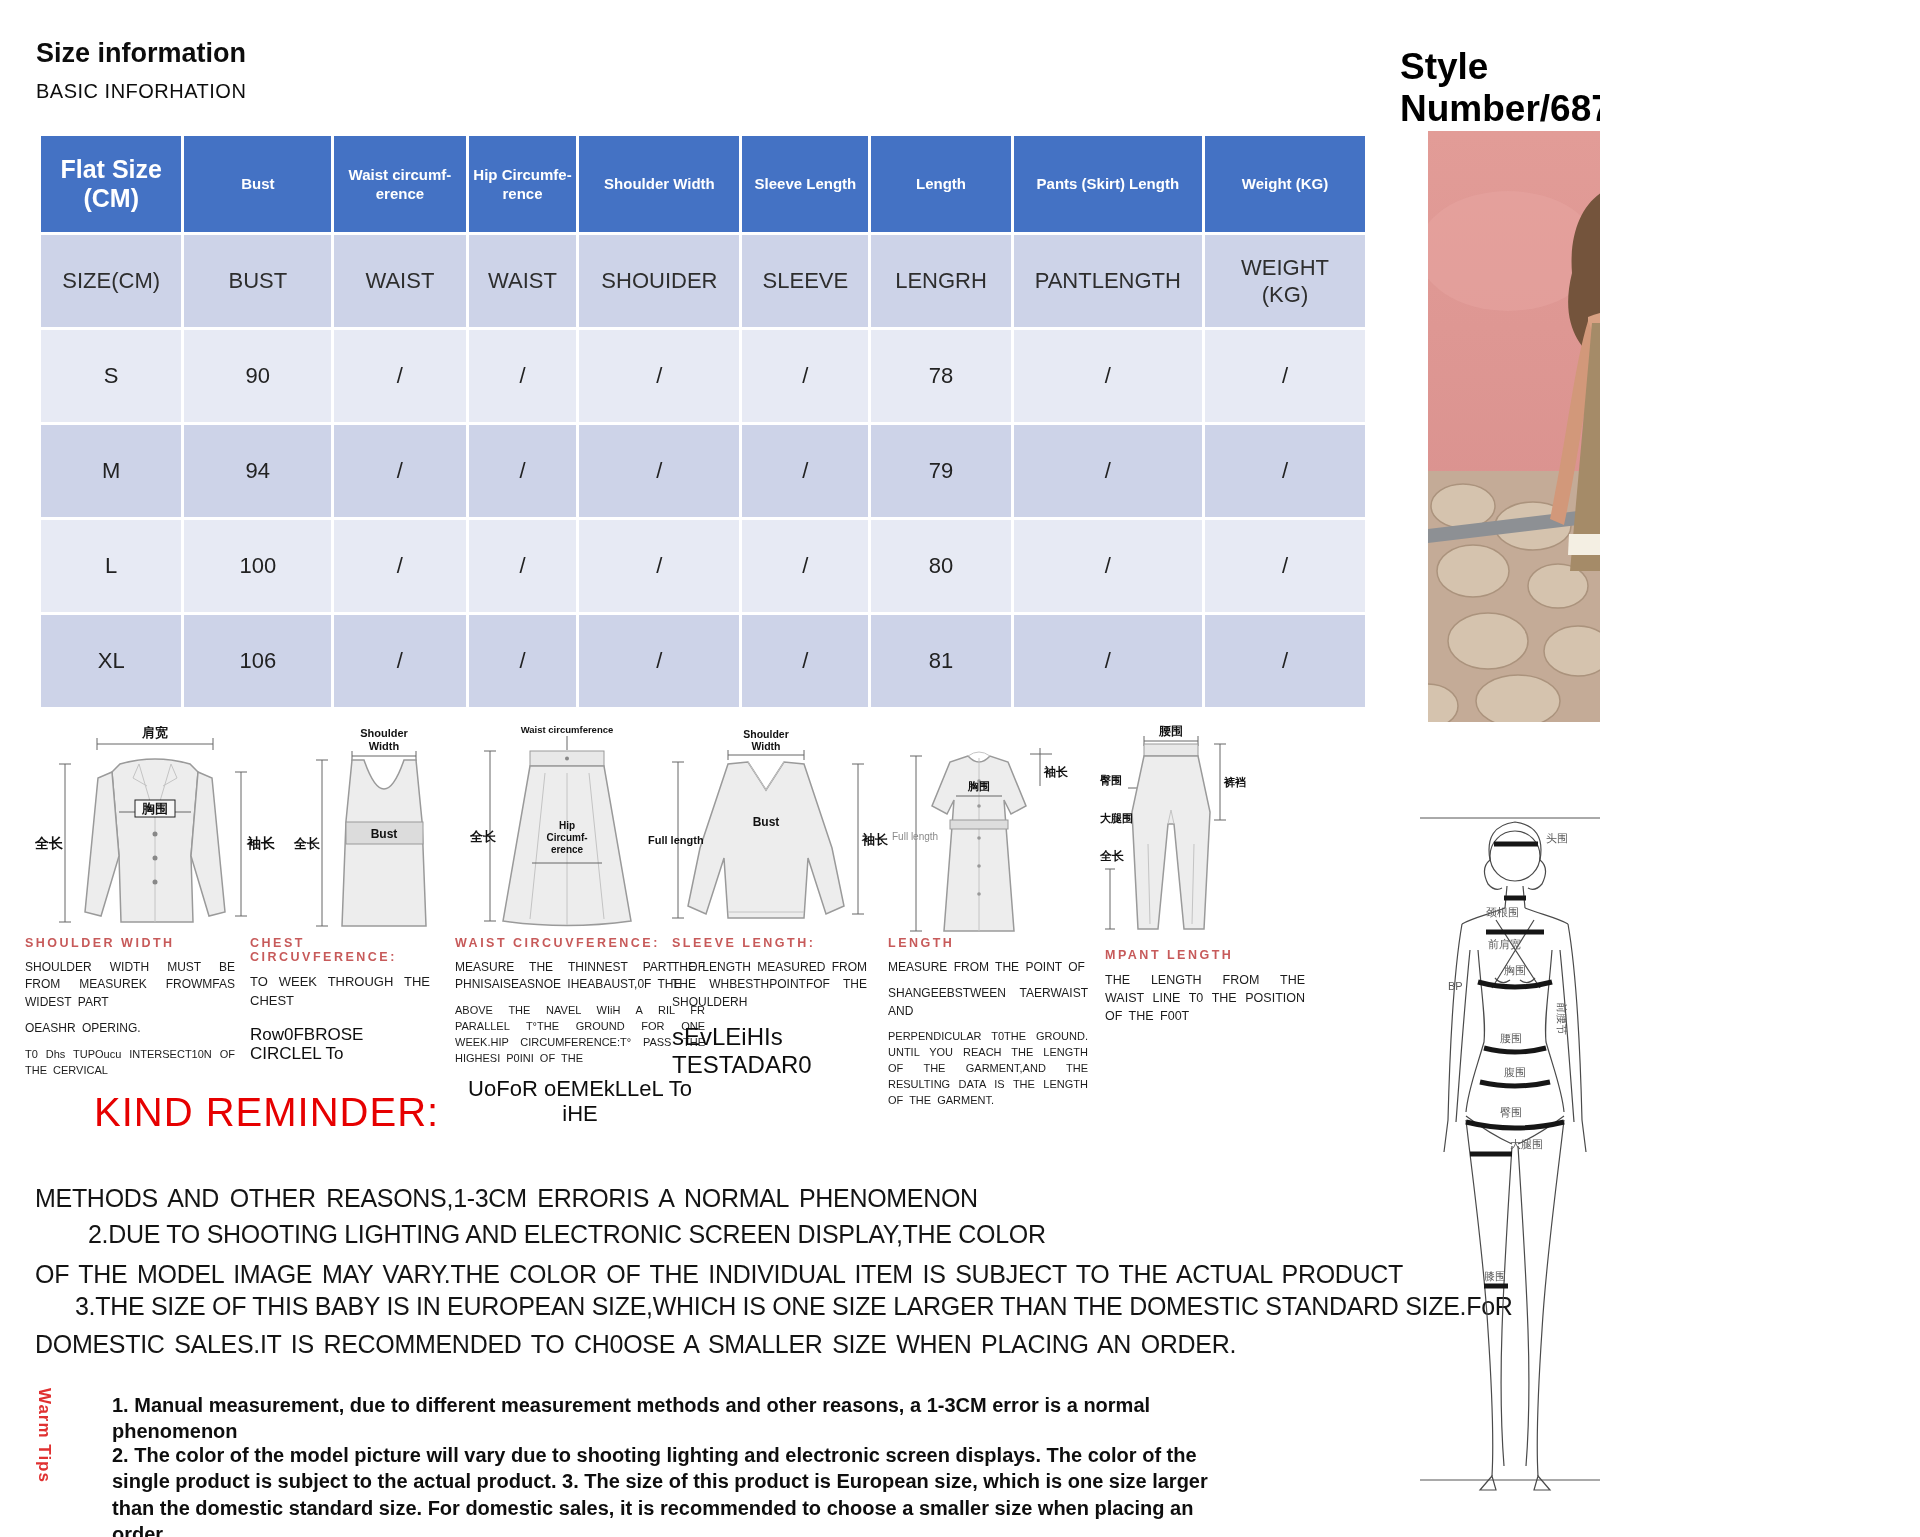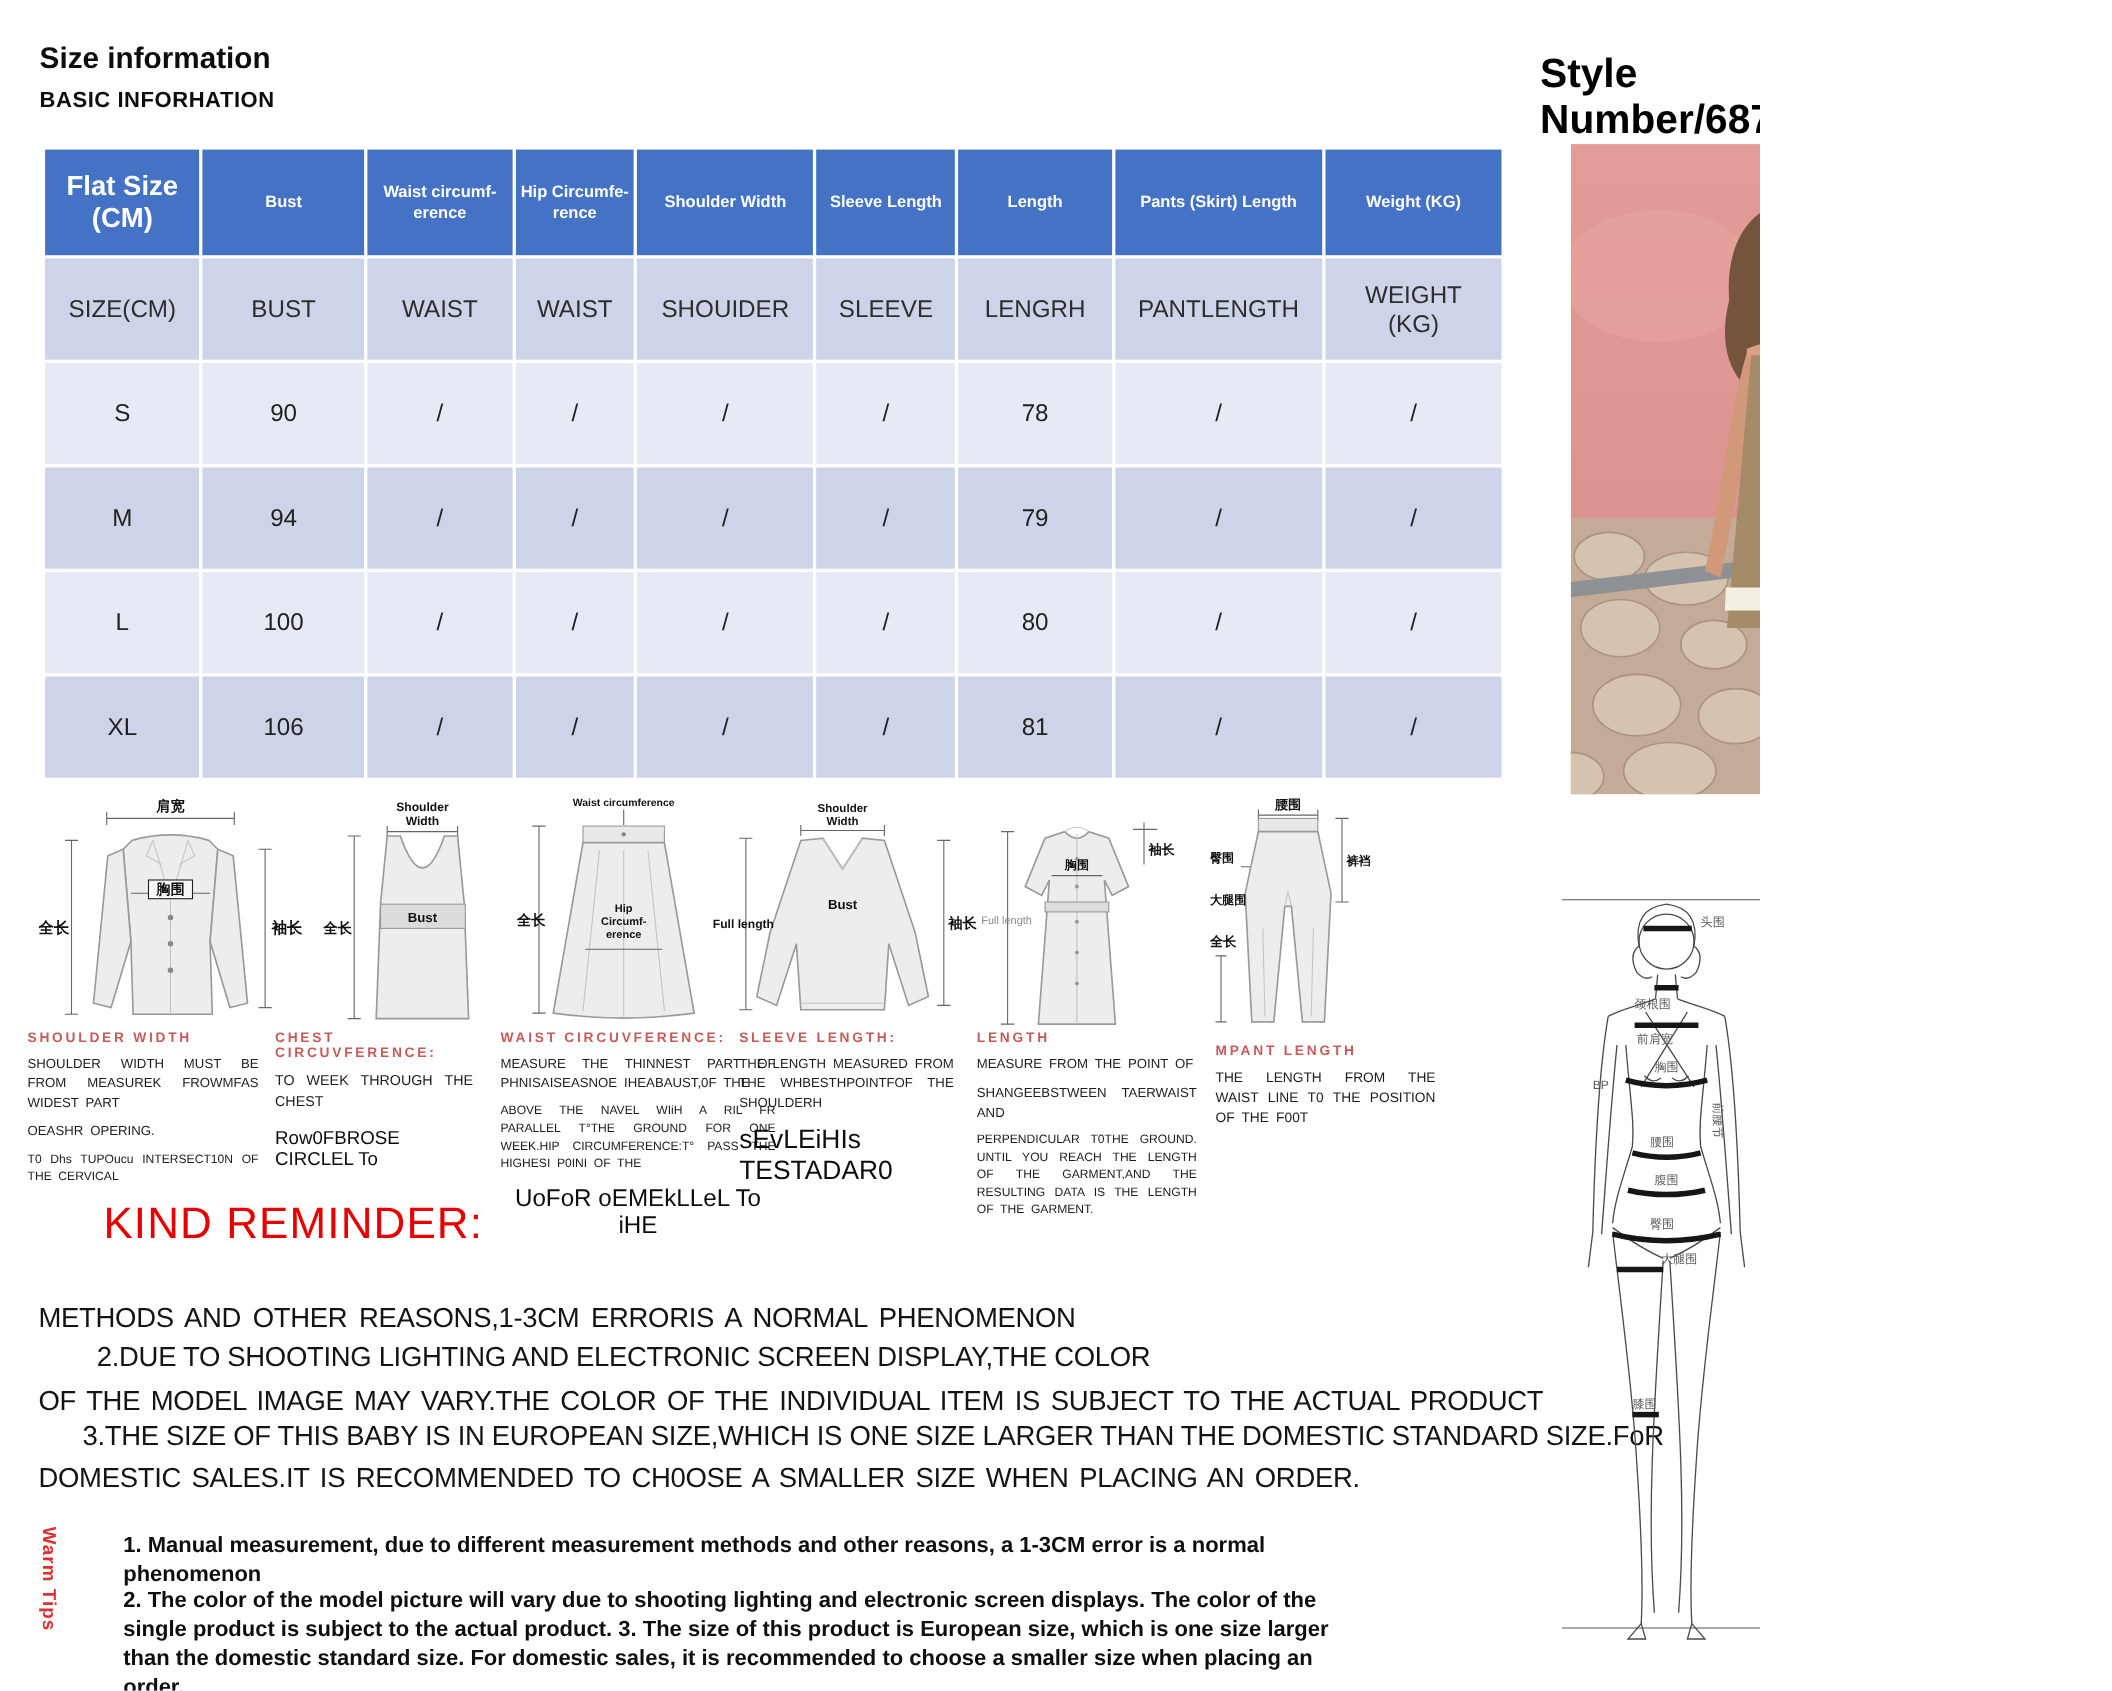--- a/index.html
+++ b/index.html
@@ -2,21 +2,21 @@
 <html><head>
 <meta charset="utf-8">
 <style>
   html,body{margin:0;padding:0;background:#fff;}
   #page{position:relative;width:1600px;height:1537px;background:#ffffff;overflow:hidden;
         font-family:"Liberation Sans",sans-serif;color:#111;}
   .abs{position:absolute;}
 
   
   .page-title{left:36px;top:38px;font-size:27px;font-weight:bold;color:#0d0d0d;}
-  .page-subtitle{left:36px;top:80px;font-size:20px;font-weight:bold;color:#0d0d0d;letter-spacing:.5px;}
+  .page-subtitle{left:36px;top:80px;font-size:20px;font-weight:normal;color:#0d0d0d;letter-spacing:.5px;}
   .style-number{left:1400px;top:46px;font-size:37px;font-weight:bold;color:#000;}
 
   
   #size-table{position:absolute;left:38px;top:133px;width:1330px;border-collapse:separate;
               border-spacing:3px;table-layout:fixed;}
   #size-table td{text-align:center;vertical-align:middle;padding:2px 4px;overflow:hidden;}
   tr.hdr td{background:#4472C4;color:#fff;font-weight:bold;font-size:15px;height:92px;line-height:1.3;}
   tr.hdr td.first{font-size:25px;line-height:1.15;}
   tr.sub td{background:#CDD3E8;color:#2e2e2e;font-size:22px;height:88px;}
   tr.row-light td{background:#E7EAF4;color:#222;font-size:22px;height:88px;}

